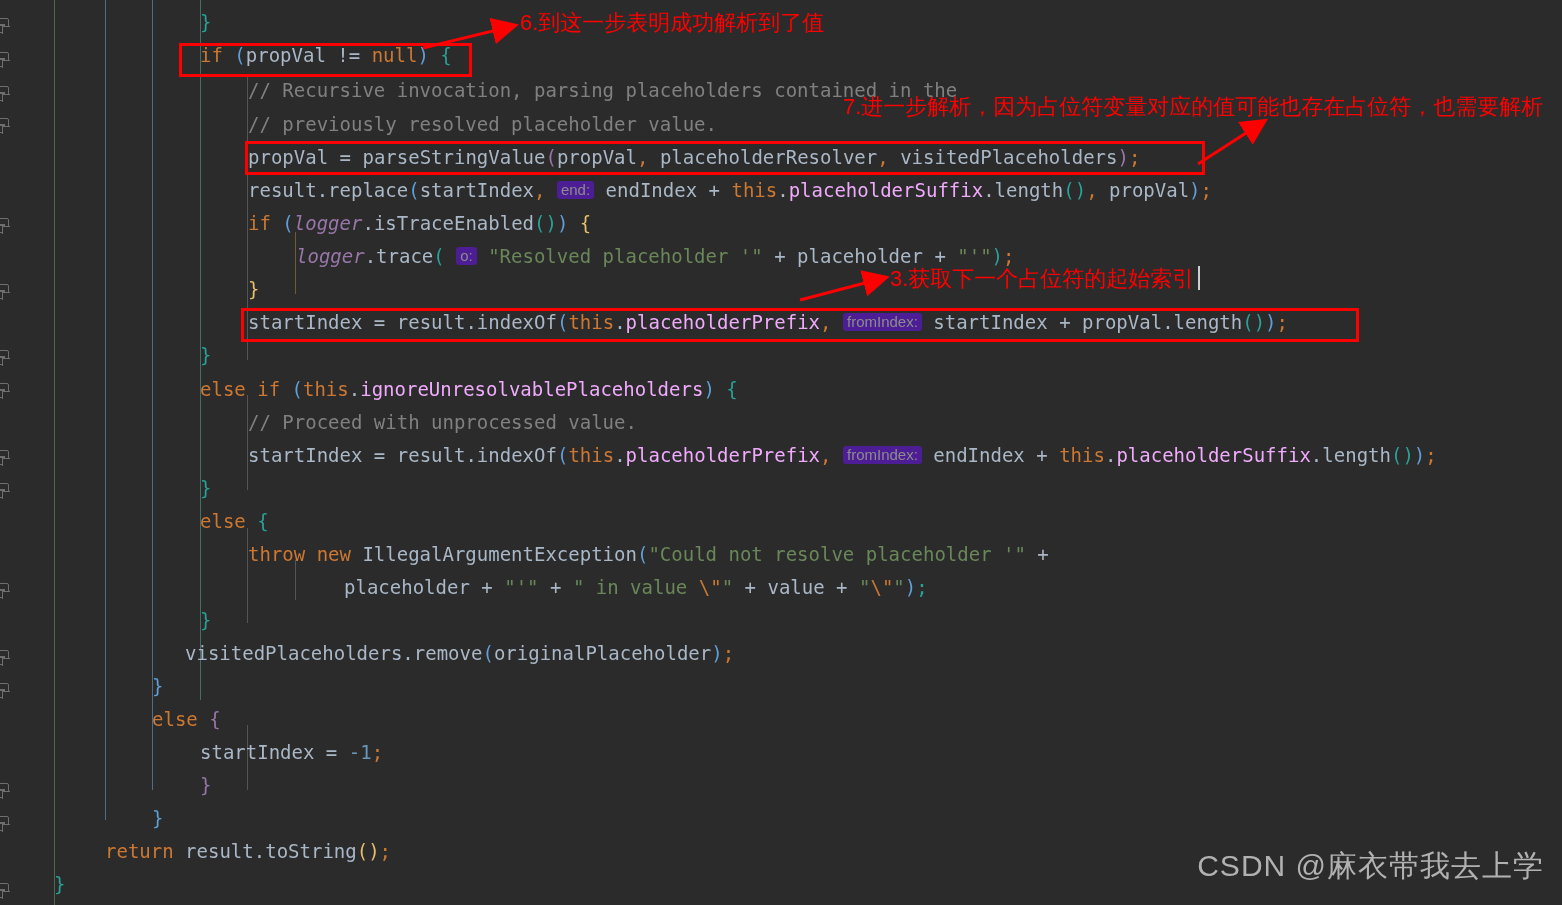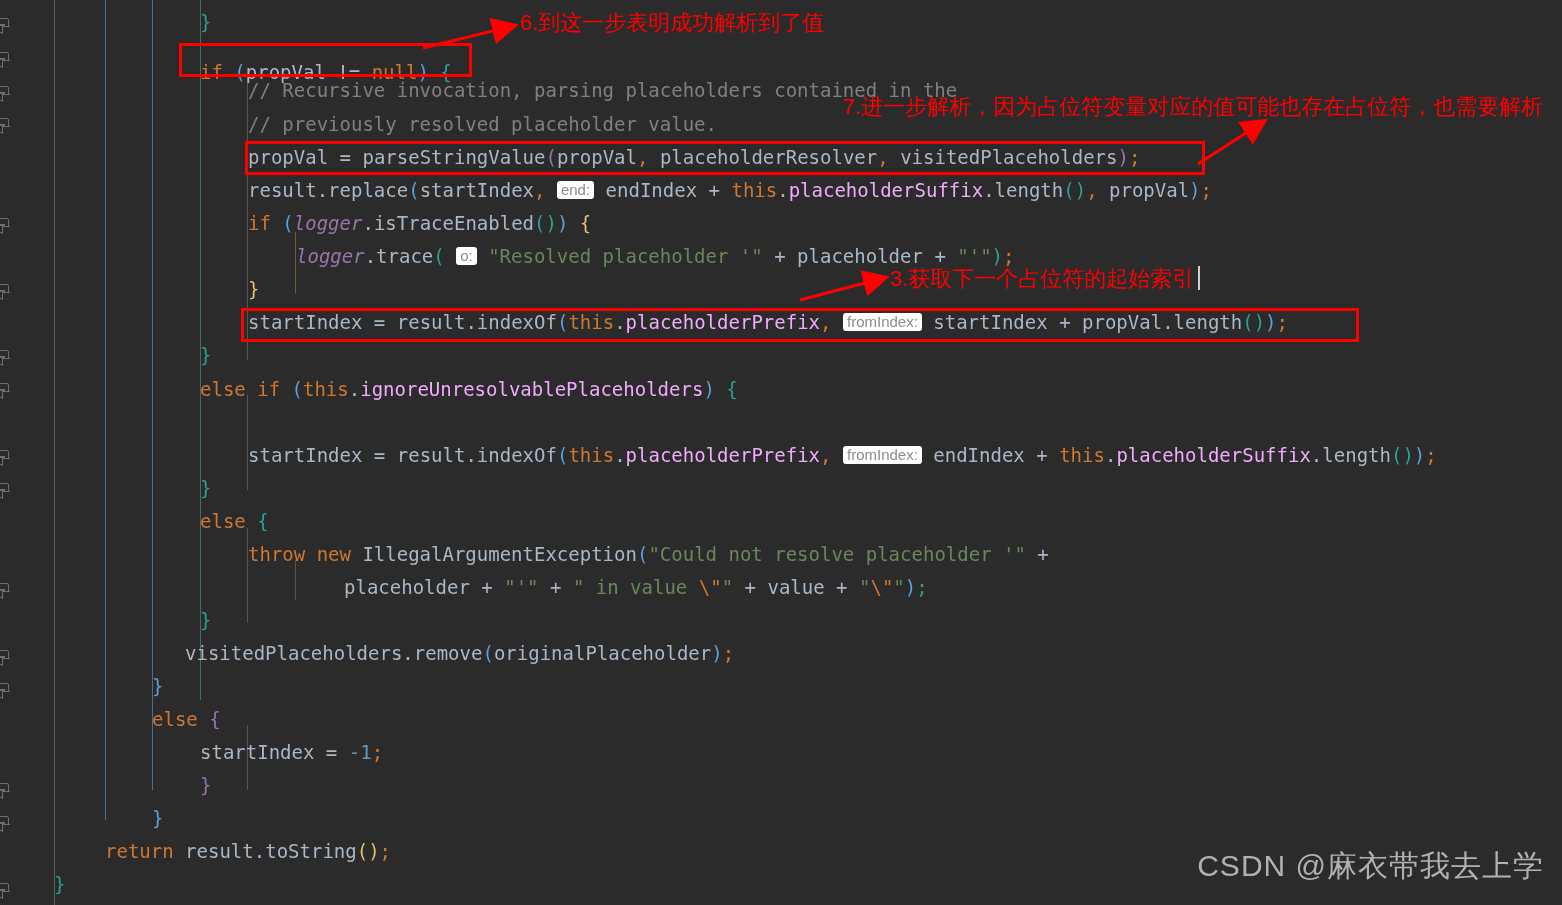--- a/index.html
+++ b/index.html
@@ -89,21 +89,21 @@
   .id   { color: #a9b7c6; }
   .pb   { color: #5f9ed6; }          
   .po   { color: #e8bf6a; }          
   .pg   { color: #2aa198; }          
   .pv   { color: #9876aa; }          
   .esc  { color: #cc7832; }          
 
   
   .hint {
     display: inline-block;
-    background: #ffffff;
+    background: #4c1d95;
     color: #8c8c8c;
     border-radius: 3px;
     padding: 0 4px;
     font-size: 15px;
     font-family: "Liberation Sans", sans-serif;
     vertical-align: 2px;
     line-height: 18px;
   }
 
   
@@ -176,21 +176,21 @@
   <div class="guide" style="left:295px; top:232px; height:62px; background:#6e5a33;"></div>
   <div class="guide" style="left:295px; top:560px; height:40px; background:#555555;"></div>
 
   <div id="code">
 
     
     <div class="line" style="top:-27px; left:200px"></div>
 
     <div class="line" style="top:6px; left:200px"><span class="pg">}</span></div>
 
-    <div class="line" style="top:56px; left:200px"><span class="kw">if</span> <span class="pb">(</span><span class="id">propVal</span> <span class="pun">!=</span> <span class="kw">null</span><span class="pb">)</span> <span class="pg">{</span></div>
+    <div class="line" style="top:39px; left:200px"><span class="kw">if</span> <span class="pb">(</span><span class="id">propVal</span> <span class="pun">!=</span> <span class="kw">null</span><span class="pb">)</span> <span class="pg">{</span></div>
 
     <div class="line cmt" style="top:74px; left:248px">// Recursive invocation, parsing placeholders contained in the</div>
 
     <div class="line cmt" style="top:108px; left:248px">// previously resolved placeholder value.</div>
 
     <div class="line" style="top:141px; left:248px"><span class="id">propVal</span> <span class="pun">=</span> <span class="id">parseStringValue</span><span class="pv">(</span><span class="id">propVal</span><span class="kw">,</span> <span class="id">placeholderResolver</span><span class="kw">,</span> <span class="id">visitedPlaceholders</span><span class="pv">)</span><span class="kw">;</span></div>
 
     <div class="line" style="top:174px; left:248px"><span class="id">result</span><span class="pun">.</span><span class="id">replace</span><span class="pb">(</span><span class="id">startIndex</span><span class="kw">,</span> <span class="hint">end:</span> <span class="id">endIndex</span> <span class="pun">+</span> <span class="kw">this</span><span class="pun">.</span><span class="fld">placeholderSuffix</span><span class="pun">.</span><span class="id">length</span><span class="pg">()</span><span class="kw">,</span> <span class="id">propVal</span><span class="pb">)</span><span class="kw">;</span></div>
 
     <div class="line" style="top:207px; left:248px"><span class="kw">if</span> <span class="pb">(</span><span class="fldi">logger</span><span class="pun">.</span><span class="id">isTraceEnabled</span><span class="pg">()</span><span class="pb">)</span> <span class="po">{</span></div>
@@ -198,20 +198,21 @@
     <div class="line" style="top:240px; left:296px"><span class="fldi">logger</span><span class="pun">.</span><span class="id">trace</span><span class="pg">(</span> <span class="hint">o:</span> <span class="str">"Resolved placeholder '"</span> <span class="pun">+</span> <span class="id">placeholder</span> <span class="pun">+</span> <span class="str">"'"</span><span class="pg">)</span><span class="kw">;</span></div>
 
     <div class="line" style="top:273px; left:248px"><span class="po">}</span></div>
 
     <div class="line" style="top:306px; left:248px"><span class="id">startIndex</span> <span class="pun">=</span> <span class="id">result</span><span class="pun">.</span><span class="id">indexOf</span><span class="pb">(</span><span class="kw">this</span><span class="pun">.</span><span class="fld">placeholderPrefix</span><span class="kw">,</span> <span class="hint">fromIndex:</span> <span class="id">startIndex</span> <span class="pun">+</span> <span class="id">propVal</span><span class="pun">.</span><span class="id">length</span><span class="pg">()</span><span class="pb">)</span><span class="kw">;</span></div>
 
     <div class="line" style="top:339px; left:200px"><span class="pg">}</span></div>
 
     <div class="line" style="top:373px; left:200px"><span class="kw">else if</span> <span class="pb">(</span><span class="kw">this</span><span class="pun">.</span><span class="fld">ignoreUnresolvablePlaceholders</span><span class="pb">)</span> <span class="pg">{</span></div>
 
+    <div class="line cmt" style="top:406px; left:248px">// Proceed with unprocessed value.</div>
 
     <div class="line" style="top:439px; left:248px"><span class="id">startIndex</span> <span class="pun">=</span> <span class="id">result</span><span class="pun">.</span><span class="id">indexOf</span><span class="pb">(</span><span class="kw">this</span><span class="pun">.</span><span class="fld">placeholderPrefix</span><span class="kw">,</span> <span class="hint">fromIndex:</span> <span class="id">endIndex</span> <span class="pun">+</span> <span class="kw">this</span><span class="pun">.</span><span class="fld">placeholderSuffix</span><span class="pun">.</span><span class="id">length</span><span class="pg">()</span><span class="pb">)</span><span class="kw">;</span></div>
 
     <div class="line" style="top:472px; left:200px"><span class="pg">}</span></div>
 
     <div class="line" style="top:505px; left:200px"><span class="kw">else</span> <span class="pg">{</span></div>
 
     <div class="line" style="top:538px; left:248px"><span class="kw">throw new</span> <span class="id">IllegalArgumentException</span><span class="pb">(</span><span class="str">"Could not resolve placeholder '"</span> <span class="pun">+</span></div>
 
     <div class="line" style="top:571px; left:344px"><span class="id">placeholder</span> <span class="pun">+</span> <span class="str">"'"</span> <span class="pun">+</span> <span class="str">" in value </span><span class="esc">\"</span><span class="str">"</span> <span class="pun">+</span> <span class="id">value</span> <span class="pun">+</span> <span class="str">"</span><span class="esc">\"</span><span class="str">"</span><span class="pb">)</span><span class="pg">;</span></div>

